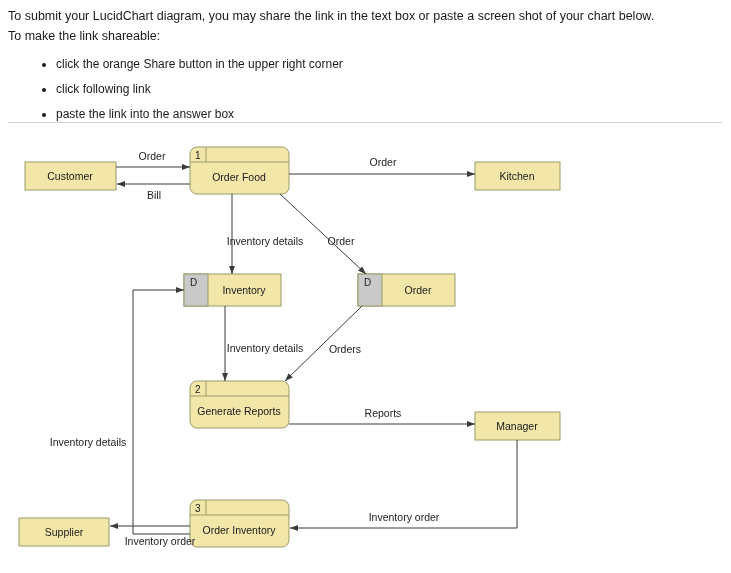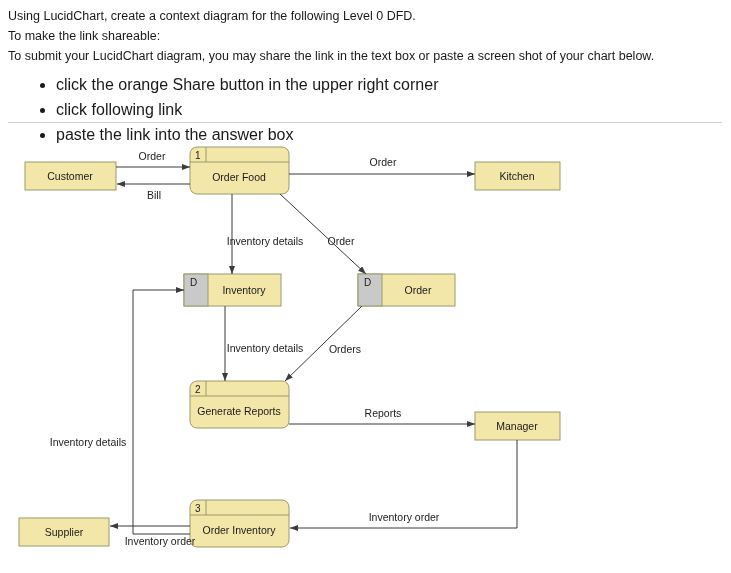--- a/index.html
+++ b/index.html
@@ -24,21 +24,21 @@
   .instructions p {
     margin: 0 0 0 0;
   }
   .bullets {
     margin: 10px 0 0 0;
     padding: 0 0 0 48px;
     list-style: disc;
   }
   .bullets li {
     margin: 8px 0 2px 0;
-    font-size: 16px;
+    font-size: 12px;
     line-height: 17px;
   }
   .divider {
     position: absolute;
     left: 8px;
     top: 122px;
     width: 714px;
     height: 1px;
     background: #cfcfcf;
   }
@@ -65,23 +65,22 @@
   .num-lbl {
     font-family: "Liberation Sans", sans-serif;
     font-size: 10px;
     fill: #1a1a1a;
   }
 </style>
 </head>
 <body>
 
 <div class="instructions">
-  <p>Using LucidChart, create a context diagram for the following Level 0 DFD.</p>
+  <p>To submit your LucidChart diagram, you may share the link in the text box or paste a screen shot of your chart below.</p>
   <p>To make the link shareable:</p>
-  <p>To submit your LucidChart diagram, you may share the link in the text box or paste a screen shot of your chart below.</p>
   <ul class="bullets">
     <li>click the orange Share button in the upper right corner</li>
     <li>click following link</li>
     <li>paste the link into the answer box</li>
   </ul>
 </div>
 
 <div class="divider"></div>
 
 <div id="diagram-area">

